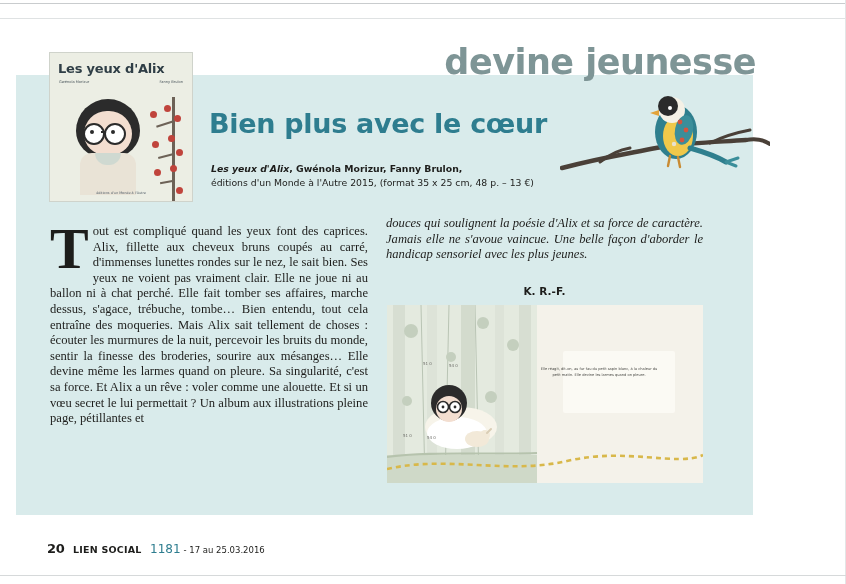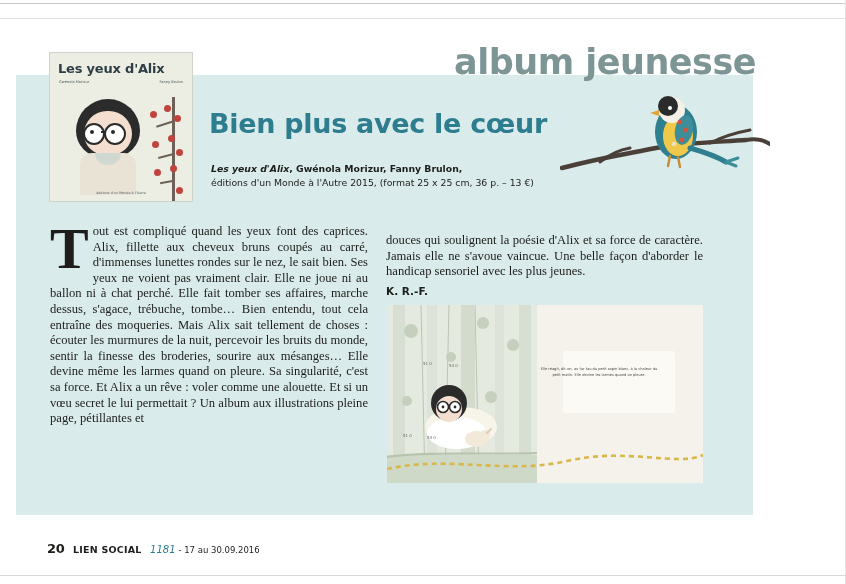--- a/index.html
+++ b/index.html
@@ -227,38 +227,38 @@
   
   .col {
     position: absolute;
     font-family: "Liberation Serif", serif;
     font-size: 12.6px;
     line-height: 15.6px;
     color: #1d1d1b;
     text-align: justify;
   }
   .col-left  { left: 50px;  top: 224px; width: 318px; }
-  .col-right { left: 386px; top: 233px; width: 317px; }
+  .col-right { left: 386px; top: 216px; width: 317px; font-style: italic; }
 
   .dropcap {
     float: left;
     font-family: "Liberation Serif", serif;
     font-weight: bold;
     font-size: 58px;
     line-height: 46px;
     padding: 2px 4px 0 0;
     color: #1d1d1b;
   }
 
   .byline {
     position: absolute;
     left: 386px;
     top: 285px;
     width: 317px;
-    text-align: left;
+    text-align: center;
     font-family: "DejaVu Sans", sans-serif;
     font-weight: bold;
     font-size: 10.5px;
     color: #1d1d1b;
   }
 
   
   .scene {
     position: absolute;
     left: 387px;
@@ -301,22 +301,21 @@
     font-size: 13px;
     letter-spacing: -0.3px;
   }
   .footer .mag {
     font-weight: bold;
     font-size: 9.5px;
     letter-spacing: 0.2px;
   }
   .footer .iss {
     color: #2e7d8f;
-    font-size: 10px;
-    font-style: italic;
+    font-size: 12px;
   }
   .footer .dt { font-size: 8.5px; }
 
   .bottom-rule {
     position: absolute;
     left: 0;
     bottom: 8px;
     width: 846px;
     height: 1px;
     background: #d6d9da;
@@ -333,21 +332,21 @@
 </head>
 <body>
 
 <div class="top-rule r1"></div>
 <div class="top-rule r2"></div>
 <div class="right-edge"></div>
 
 <div class="tint-panel"></div>
 <div class="left-white"></div>
 
-<div class="album-title">album jeunesse</div>
+<div class="album-title">devine jeunesse</div>
 
 <div class="cover">
   <div class="cover-inner">
     <div class="c-tree">
       <div class="c-branch" style="left:26px; top:0; width:3px; height:104px;"></div>
       <div class="c-branch" style="left:10px; top:26px; width:18px; height:2px; transform:rotate(-18deg);"></div>
       <div class="c-branch" style="left:12px; top:58px; width:16px; height:2px; transform:rotate(-14deg);"></div>
       <div class="c-branch" style="left:14px; top:84px; width:14px; height:2px; transform:rotate(-10deg);"></div>
       <div class="c-leaf" style="left:4px; top:14px;"></div>
       <div class="c-leaf" style="left:18px; top:8px;"></div>
@@ -372,21 +371,21 @@
   <div class="cover-title">Les yeux d'Alix</div>
   <div class="cover-sub">Gwénola Morizur</div>
   <div class="cover-sub2">Fanny Brulon</div>
   <div class="cover-pub">éditions d'un Monde à l'Autre</div>
 </div>
 
 <div class="headline">Bien plus avec le cœur</div>
 
 <div class="credits">
   <span class="ital">Les yeux d'Alix</span><span class="bold">, Gwénola Morizur, Fanny Brulon,</span><br>
-  <span>éditions d'un Monde à l'Autre 2015, (format 25 x 25 cm, 36 p. – 13 €)</span>
+  <span>éditions d'un Monde à l'Autre 2015, (format 35 x 25 cm, 48 p. – 13 €)</span>
 </div>
 
 <div class="bird-wrap">
   <svg width="210" height="125" viewBox="0 0 210 125">
     <path d="M2 72 C 40 62, 66 58, 96 52 L 108 50" stroke="#4a4038" stroke-width="4.5" fill="none" stroke-linecap="round"></path>
     <path d="M40 66 C 50 58, 58 54, 70 52" stroke="#4a4038" stroke-width="3" fill="none" stroke-linecap="round"></path>
     <path d="M108 50 C 130 47, 156 46, 186 44" stroke="#4a4038" stroke-width="4.5" fill="none" stroke-linecap="round"></path>
     <path d="M150 47 C 162 41, 174 37, 190 34" stroke="#4a4038" stroke-width="3" fill="none" stroke-linecap="round"></path>
     <path d="M186 44 C 196 42, 204 44, 210 48" stroke="#4a4038" stroke-width="4" fill="none" stroke-linecap="round"></path>
     <ellipse cx="116" cy="36" rx="21" ry="27" fill="#2f7f8e"></ellipse>
@@ -465,15 +464,15 @@
   <div class="scene-num" style="left:16px; top:128px;">51 0</div>
   <div class="scene-num" style="left:40px; top:130px;">54 0</div>
 </div>
 
 <div class="footer">
   <span class="pg">20</span>
   &nbsp;
   <span class="mag">LIEN SOCIAL</span>
   &nbsp;
   <span class="iss">1181</span>
-  <span class="dt">- 17 au 30.09.2016</span>
+  <span class="dt">- 17 au 25.03.2016</span>
 </div>
 <div class="bottom-rule"></div>
 
 </body></html>

